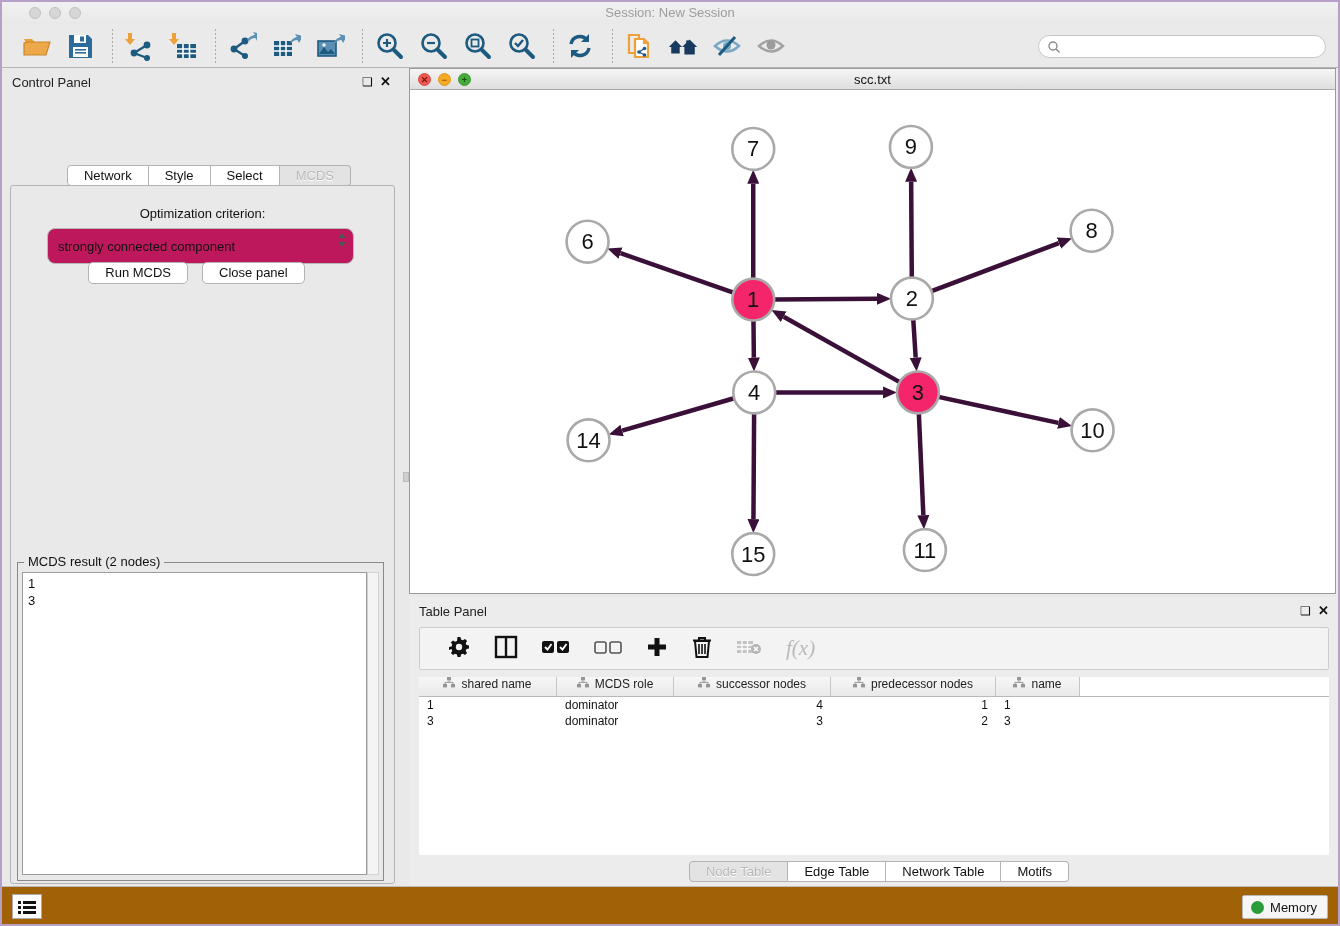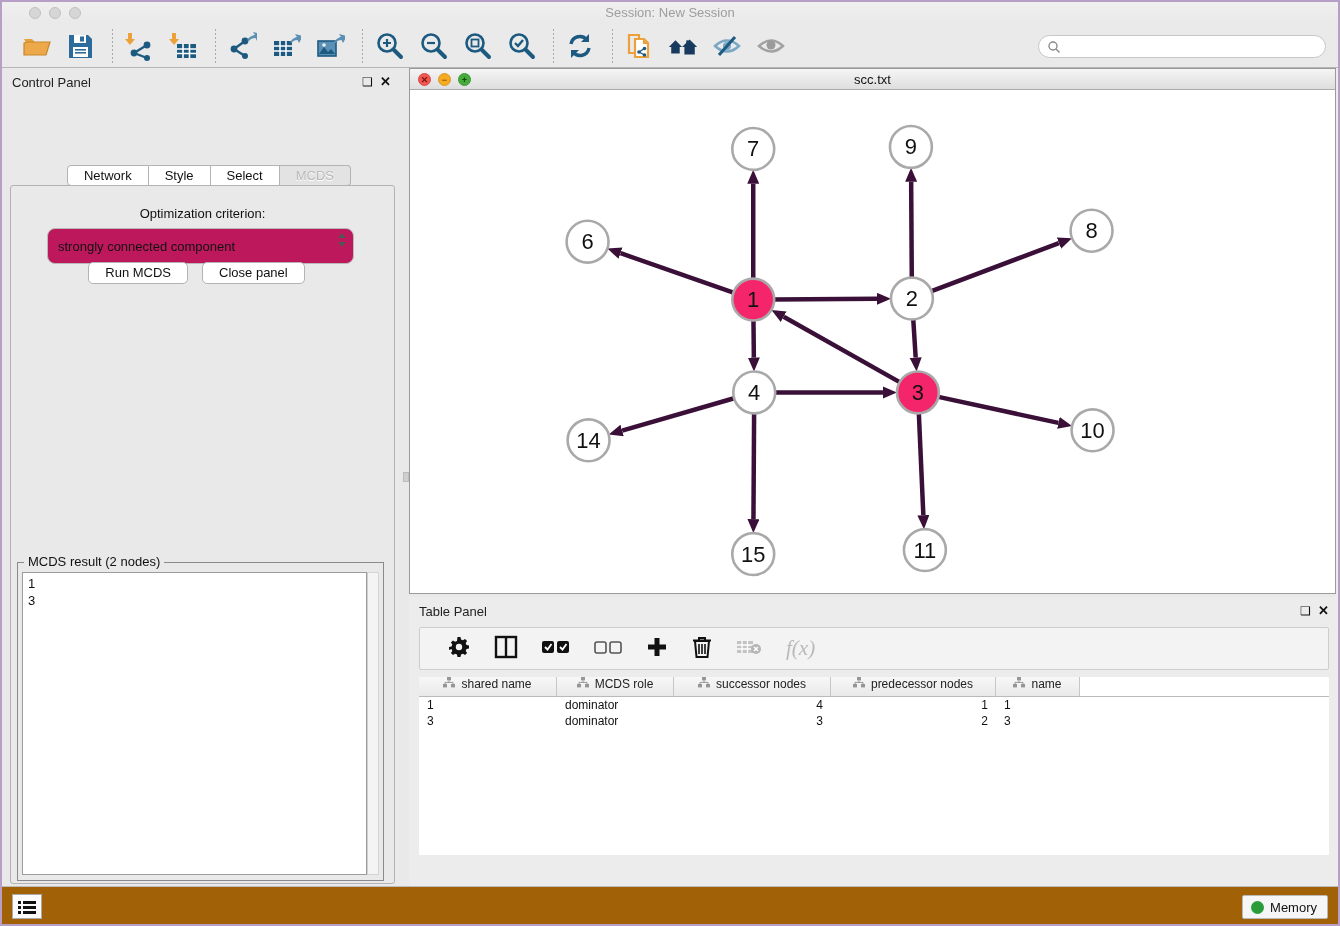--- a/index.html
+++ b/index.html
@@ -455,20 +455,26 @@
           </div>
           <div class="tr">
             <div class="td" style="width: 138px;">3</div>
             <div class="td" style="width: 117px;">dominator</div>
             <div class="td num" style="width: 157px;">3</div>
             <div class="td num" style="width: 165px;">2</div>
             <div class="td" style="width: 84px;">3</div>
           </div>
         </div>
     </div>
+    <div class="tp-tabs">
+      <span class="tab active">Node Table</span>
+      <span class="tab">Edge Table</span>
+      <span class="tab">Network Table</span>
+      <span class="tab last">Motifs</span>
+    </div>
   </div>
 
   <div class="statusbar">
     <span class="sb-menu">
       <svg width="18" height="14" viewBox="0 0 18 14">
           <rect x="0" y="1" width="3" height="3" fill="#111"></rect>
           <rect x="5" y="1" width="13" height="3" fill="#111"></rect>
           <rect x="0" y="6" width="3" height="3" fill="#111"></rect>
           <rect x="5" y="6" width="13" height="3" fill="#111"></rect>
           <rect x="0" y="11" width="3" height="3" fill="#111"></rect>

